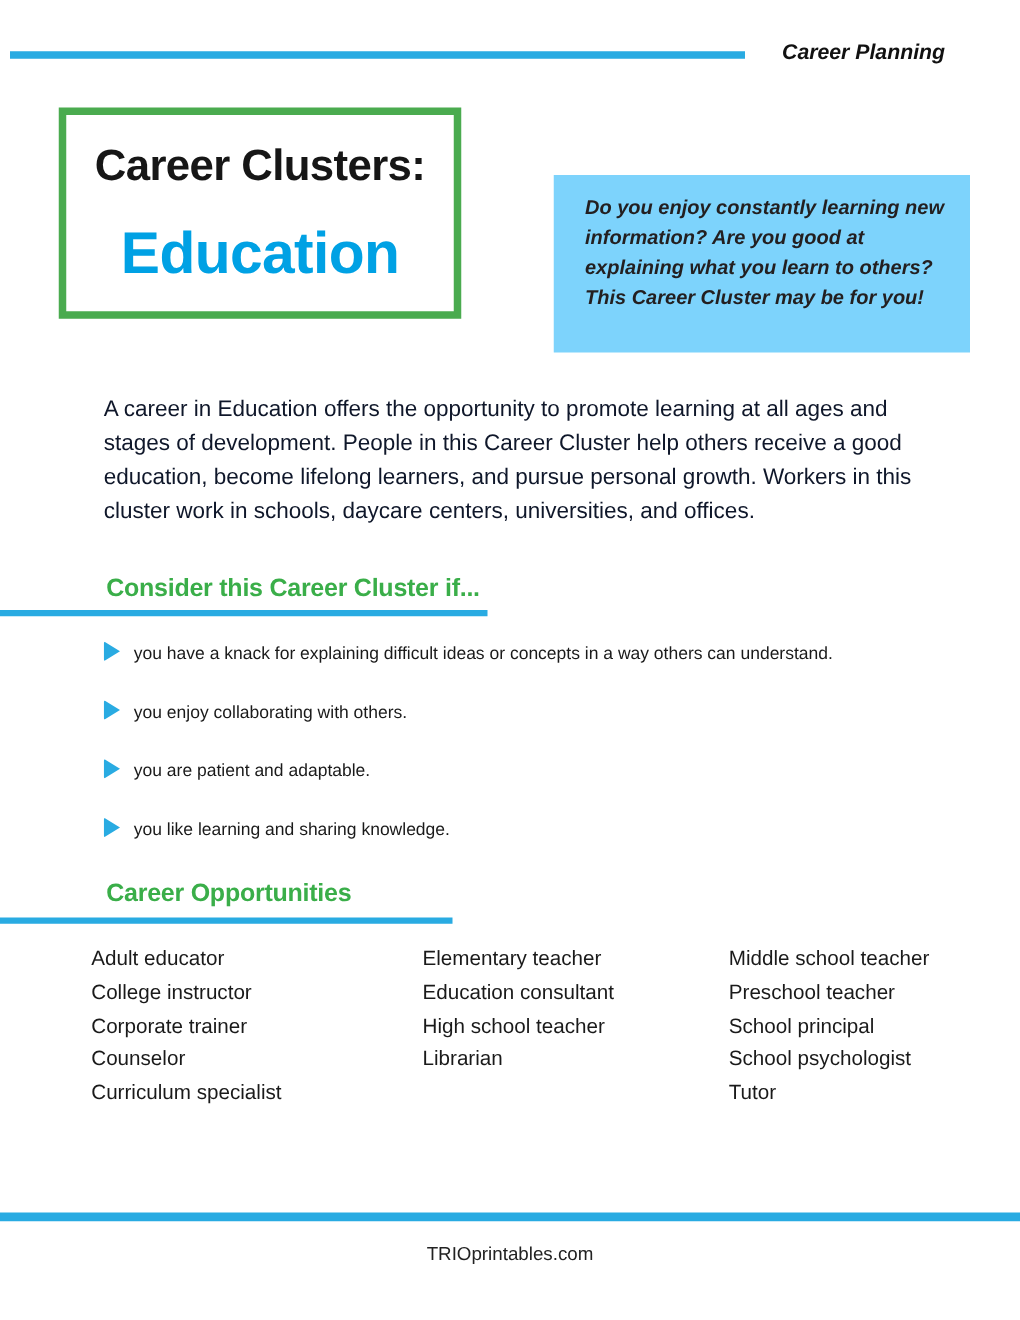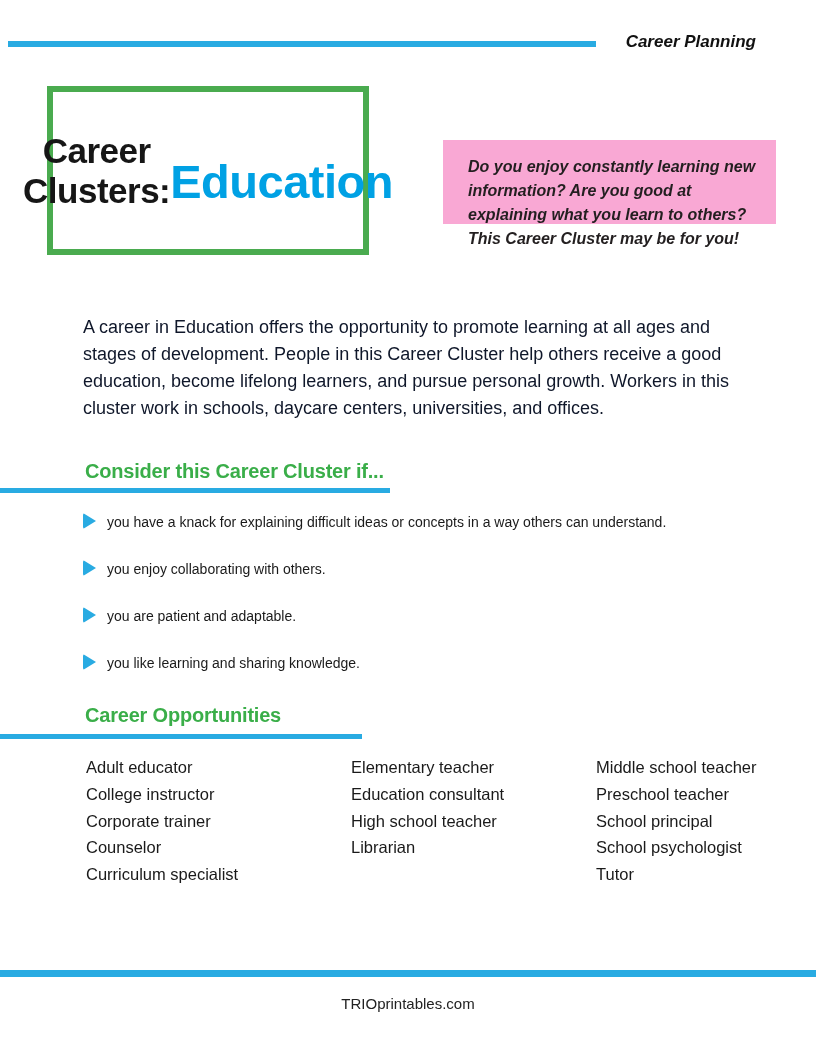--- a/index.html
+++ b/index.html
@@ -31,20 +31,21 @@
   }
 
   
   .title-box {
     position: absolute;
     left: 47px; top: 86px;
     width: 322px; height: 169px;
     border: 6px solid #4aab4f;
     background: #ffffff;
     display: flex;
+    flex-direction: column;
     justify-content: center;
     align-items: center;
     text-align: center;
   }
   .title-line1 {
     font-size: 35px;
     font-weight: bold;
     color: #161616;
     letter-spacing: -0.5px;
   }
@@ -53,22 +54,22 @@
     font-weight: bold;
     color: #00a1e4;
     margin-top: 21px;
     letter-spacing: -0.5px;
   }
 
   
   .quote-box {
     position: absolute;
     left: 443px; top: 140px;
-    width: 333px; height: 84px;
-    background: #f9a8d4;
+    width: 333px; height: 142px;
+    background: #7dd3fc;
     padding: 15px 20px 0 25px;
   }
   .quote-text {
     font-size: 16px;
     font-style: italic;
     font-weight: 600;
     line-height: 24px;
     color: #231f20;
   }
 
@@ -129,21 +130,21 @@
   }
   .bullet-text {
     font-size: 14px;
     line-height: 26px;
     color: #1a1a1a;
   }
 
   
   .careers {
     position: absolute;
-    left: 86px; top: 754px;
+    left: 73px; top: 754px;
     display: flex;
   }
   .careers-col { list-style: none; }
   .careers-col-1 { width: 265px; }
   .careers-col-2 { width: 245px; }
   .careers-col-3 { width: 200px; }
   .career-item {
     font-size: 16.5px;
     line-height: 26.8px;
     color: #1a1a1a;

